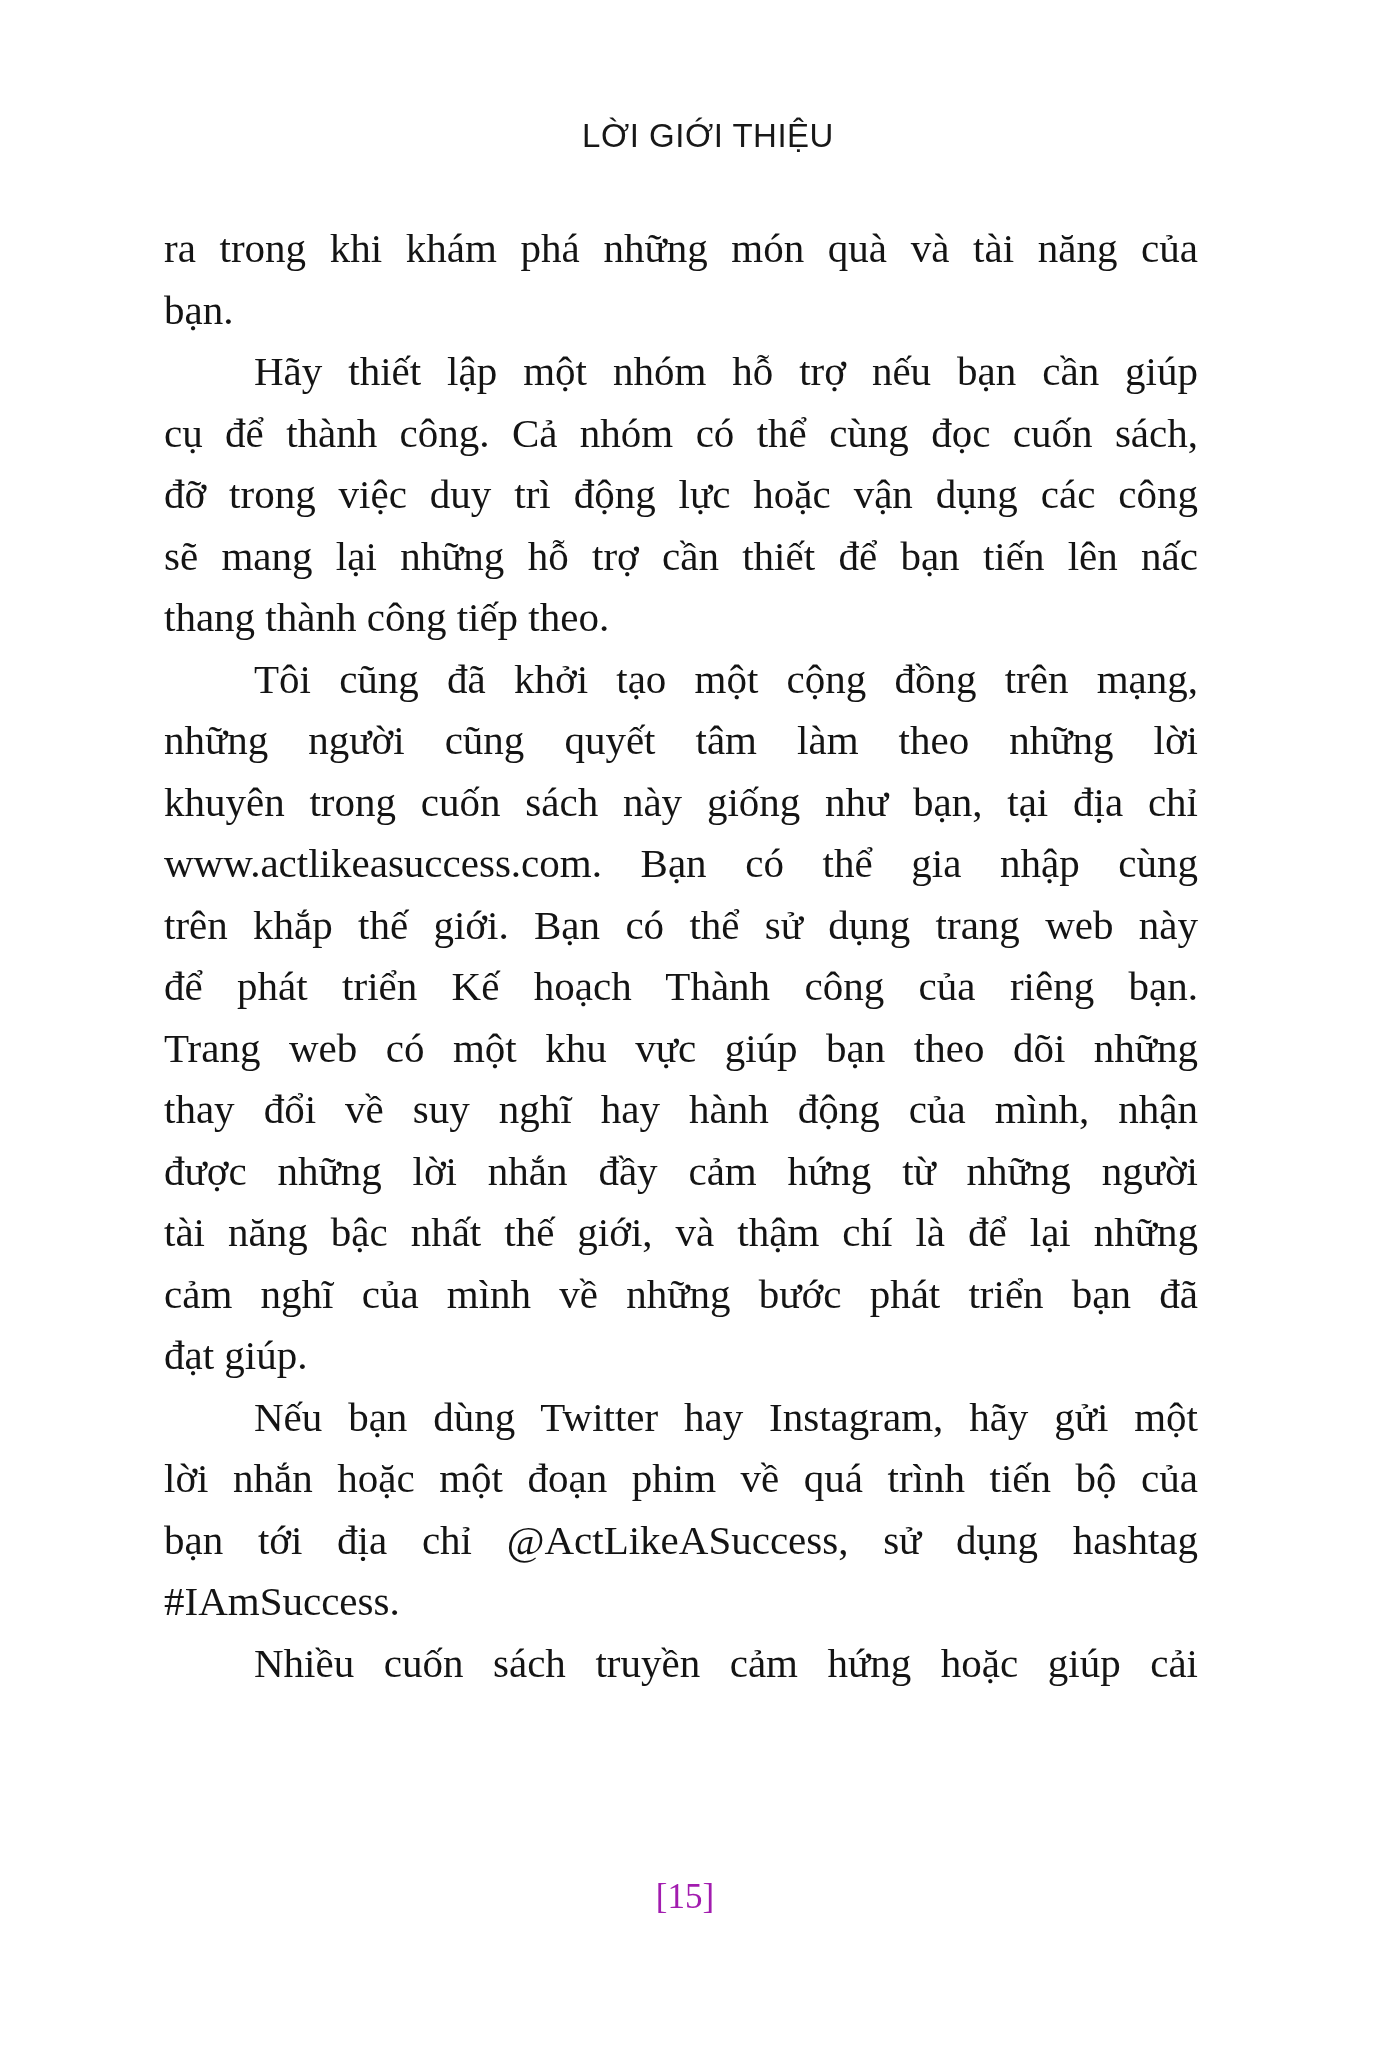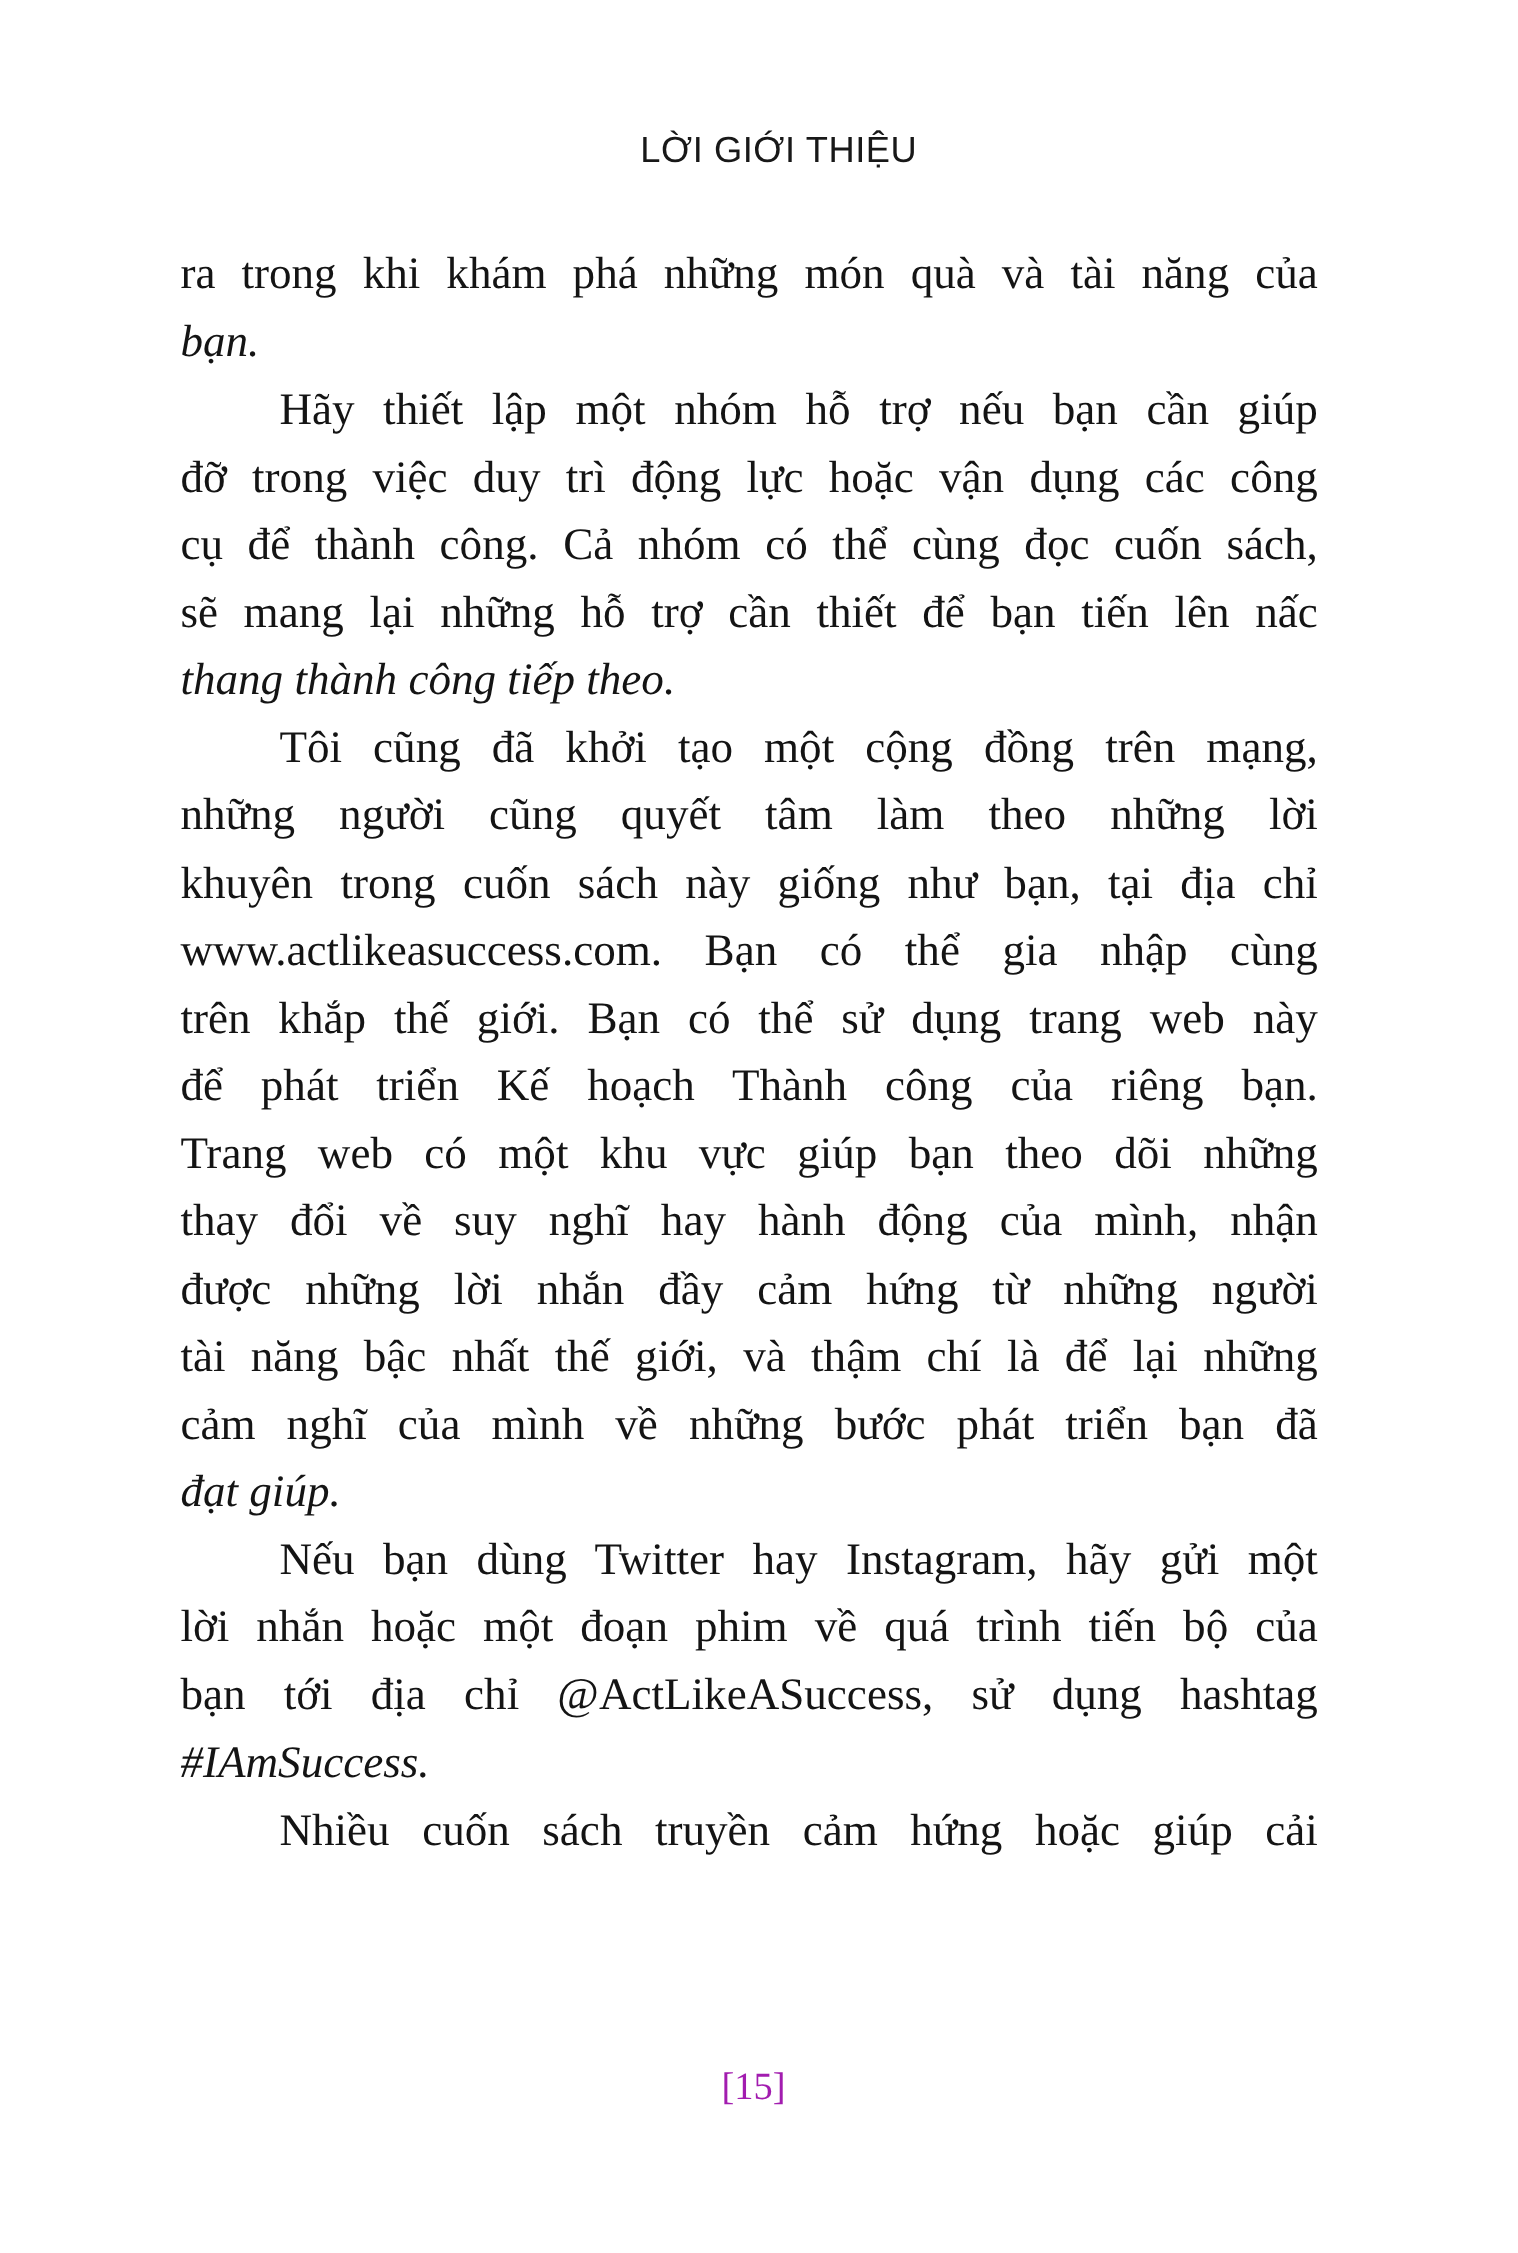--- a/index.html
+++ b/index.html
@@ -51,21 +51,20 @@
     text-align-last: justify;
     white-space: normal;
     overflow: visible;
   }
   .line.indent {
     padding-left: 90px;
   }
   .line.last {
     text-align: right;
     text-align-last: left;
-    font-style: italic;
   }
   .page-number {
     position: absolute;
     left: 0;
     width: 1370px;
     top: 1872px;
     text-align: center;
     font-family: "Liberation Serif", serif;
     font-size: 35px;
     line-height: 50px;
@@ -81,22 +80,22 @@
 
   <div class="body-text">
 
     <div>
       <span class="line">ra trong khi khám phá những món quà và tài năng của</span>
       <span class="line last">bạn.</span>
     </div>
 
     <div>
       <span class="line indent">Hãy thiết lập một nhóm hỗ trợ nếu bạn cần giúp</span>
+      <span class="line">cụ để thành công. Cả nhóm có thể cùng đọc cuốn sách,</span>
       <span class="line">đỡ trong việc duy trì động lực hoặc vận dụng các công</span>
-      <span class="line">cụ để thành công. Cả nhóm có thể cùng đọc cuốn sách,</span>
       <span class="line">sẽ mang lại những hỗ trợ cần thiết để bạn tiến lên nấc</span>
       <span class="line last">thang thành công tiếp theo.</span>
     </div>
 
     <div>
       <span class="line indent">Tôi cũng đã khởi tạo một cộng đồng trên mạng,</span>
       <span class="line">những người cũng quyết tâm làm theo những lời</span>
       <span class="line">khuyên trong cuốn sách này giống như bạn, tại địa chỉ</span>
       <span class="line">www.actlikeasuccess.com. Bạn có thể gia nhập cùng</span>
       <span class="line">trên khắp thế giới. Bạn có thể sử dụng trang web này</span>

